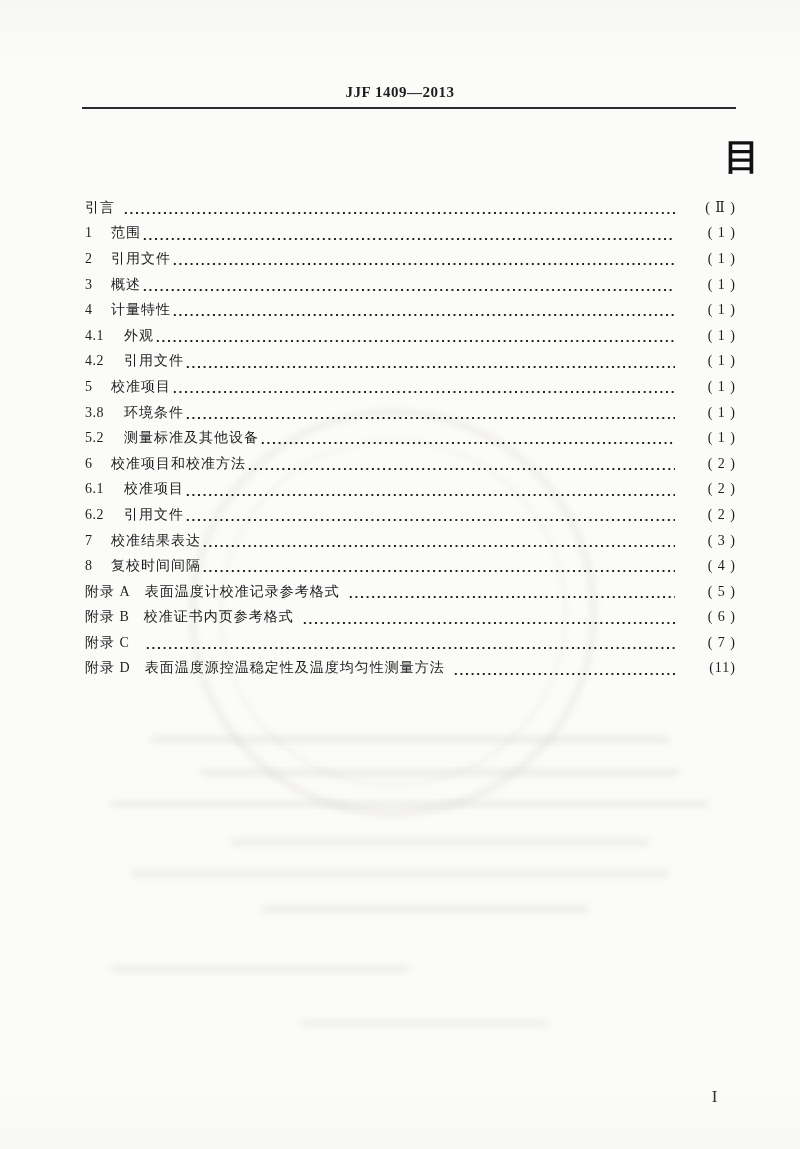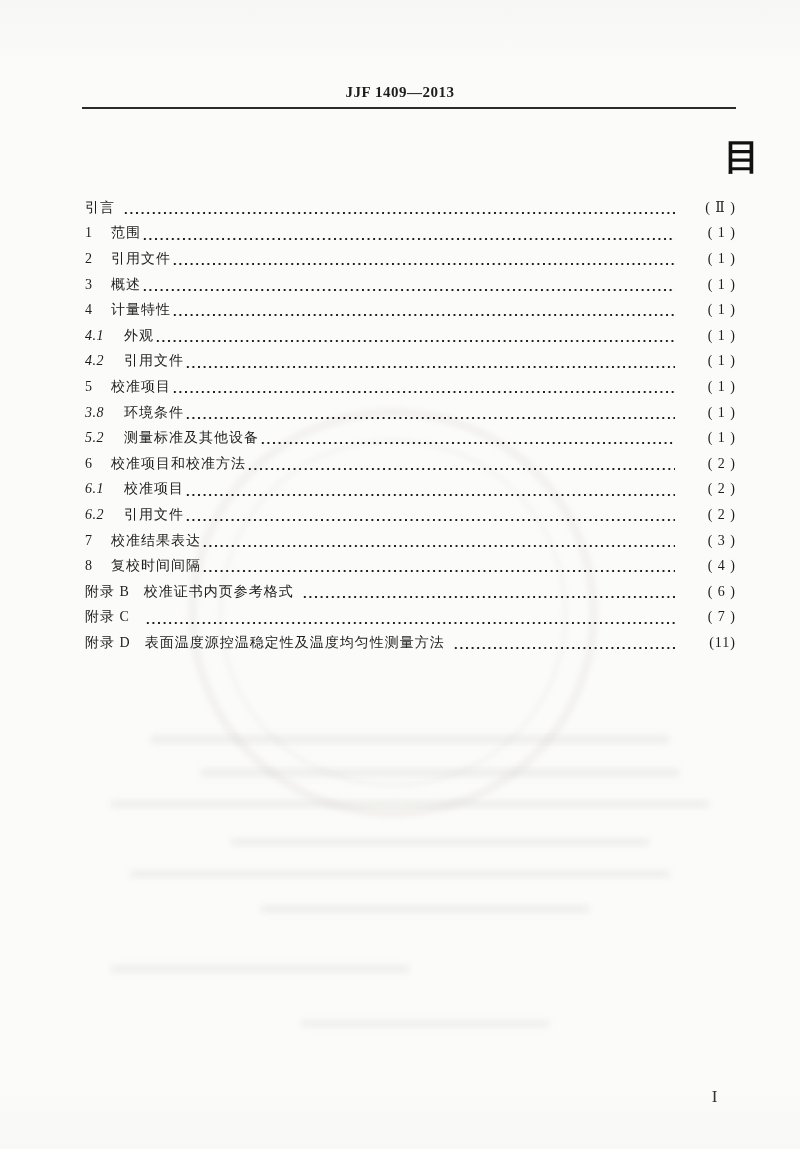--- a/index.html
+++ b/index.html
@@ -74,21 +74,21 @@
   }
   .toc-row{
     display:flex;
     align-items:center;
     height:25.6px;
     font-size:14px;
     white-space:pre;
   }
   .num{flex:none;letter-spacing:0.5px;}
   .num.l1{width:26px;}
-  .num.l2{width:39px;font-style:italic;}
+  .num.l2{width:39px;}
   .num.app{margin-right:14px;letter-spacing:1px;}
   .num.plain{width:0;}
   .label{flex:none;letter-spacing:1px;}
   .label.pad-after{margin-right:7px;}
   .leader{
     flex:1;
     align-self:stretch;
     margin:0 3px 0 1px;
     background-image:radial-gradient(circle,#1f1f1f 1.1px,rgba(0,0,0,0) 1.5px);
     background-size:5.6px 6px;
@@ -142,20 +142,21 @@
       <div class="toc-row"><span class="num l2">4.1</span><span class="label">外观</span><span class="leader"></span><span class="pagenum">( 1 )</span></div>
       <div class="toc-row"><span class="num l2">4.2</span><span class="label">引用文件</span><span class="leader"></span><span class="pagenum">( 1 )</span></div>
       <div class="toc-row"><span class="num l1">5</span><span class="label">校准项目</span><span class="leader"></span><span class="pagenum">( 1 )</span></div>
       <div class="toc-row"><span class="num l2">3.8</span><span class="label">环境条件</span><span class="leader"></span><span class="pagenum">( 1 )</span></div>
       <div class="toc-row"><span class="num l2">5.2</span><span class="label">测量标准及其他设备</span><span class="leader"></span><span class="pagenum">( 1 )</span></div>
       <div class="toc-row"><span class="num l1">6</span><span class="label">校准项目和校准方法</span><span class="leader"></span><span class="pagenum">( 2 )</span></div>
       <div class="toc-row"><span class="num l2">6.1</span><span class="label">校准项目</span><span class="leader"></span><span class="pagenum">( 2 )</span></div>
       <div class="toc-row"><span class="num l2">6.2</span><span class="label">引用文件</span><span class="leader"></span><span class="pagenum">( 2 )</span></div>
       <div class="toc-row"><span class="num l1">7</span><span class="label">校准结果表达</span><span class="leader"></span><span class="pagenum">( 3 )</span></div>
       <div class="toc-row"><span class="num l1">8</span><span class="label">复校时间间隔</span><span class="leader"></span><span class="pagenum">( 4 )</span></div>
+      <div class="toc-row"><span class="num app">附录 A</span><span class="label pad-after">表面温度计校准记录参考格式</span><span class="leader"></span><span class="pagenum">( 5 )</span></div>
       <div class="toc-row"><span class="num app">附录 B</span><span class="label pad-after">校准证书内页参考格式</span><span class="leader"></span><span class="pagenum">( 6 )</span></div>
       <div class="toc-row"><span class="num app">附录 C</span><span class="leader"></span><span class="pagenum">( 7 )</span></div>
       <div class="toc-row"><span class="num app">附录 D</span><span class="label pad-after">表面温度源控温稳定性及温度均匀性测量方法</span><span class="leader"></span><span class="pagenum">(11)</span></div>
     </div>
 
   <div class="footer-num">I</div>
 
 </div>
 
 </body></html>

